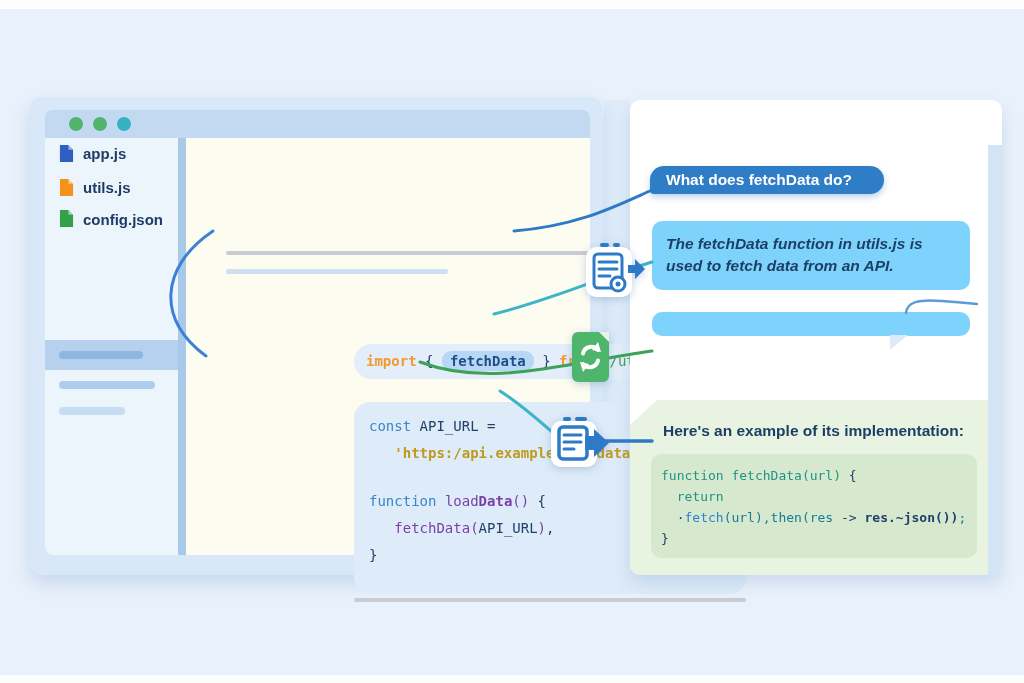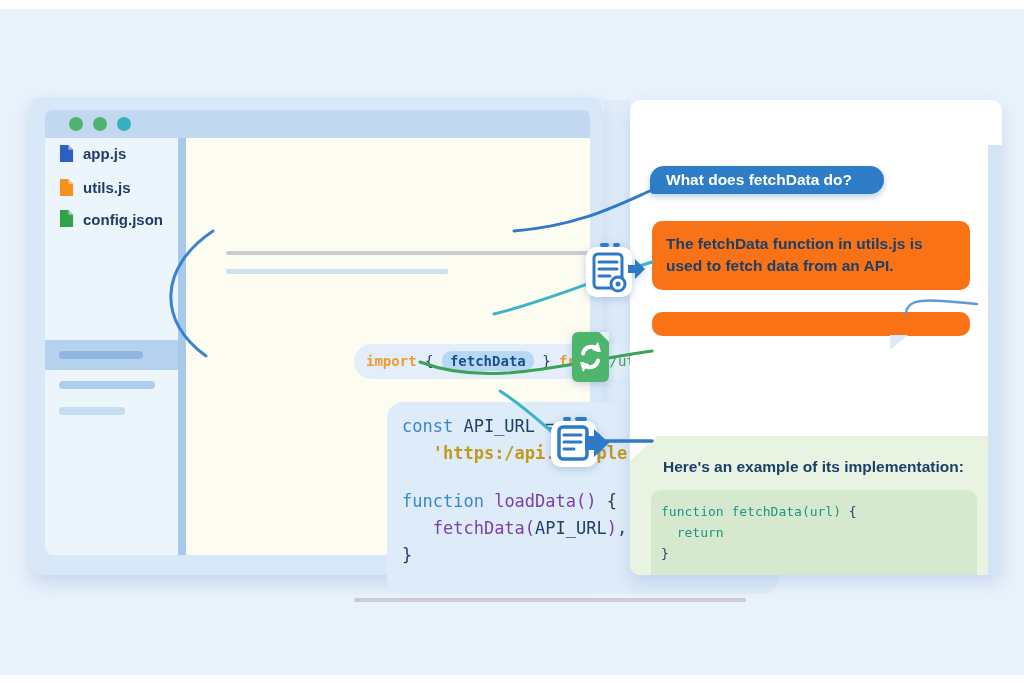--- a/index.html
+++ b/index.html
@@ -45,38 +45,37 @@
 
   .codefont{font-family:"DejaVu Sans Mono",monospace;}
   .import-pill{
     position:absolute;left:168px;top:206px;width:324px;height:35px;
     background:#e4eefa;border-radius:18px;line-height:35px;padding:0 12px;
     font-size:14px;white-space:nowrap;
   }
   .code-block{
     position:absolute;left:168px;top:264px;width:392px;height:192px;
     background:#deebf8;border-radius:16px;padding:11px 0 0 15px;box-sizing:border-box;
-    font-size:17px;
-    margin-left:33px;
+    font-size:14px;
   }
   .cline{line-height:27px;white-space:pre;}
   .cline.gap{margin-top:21px;}
   .under-line{position:absolute;left:168px;top:460px;width:392px;height:4px;background:#caccd3;border-radius:2px;}
 
   .tk{white-space:pre;}
   .tk.orange{color:#ef9b2d;font-weight:bold;}
   .tk.blue{color:#3a86c9;}
   .tk.navy{color:#23406b;}
   .tk.green{color:#3f9e4f;}
   .tk.gold{color:#bf9a1d;font-weight:bold;}
   .tk.purple{color:#7a3fa8;}
   .tk.teal{color:#1d9485;}
   .tk.dteal{color:#187a93;}
   .tk.blue2{color:#2e7fd0;}
-  .tk.bold{font-weight:normal;}
+  .tk.bold{font-weight:bold;}
   .tk.hl{background:#b7d8f4;border-radius:9px;padding:2px 8px;font-weight:bold;color:#1d4e89;}
 
   
   svg.connectors{position:absolute;left:0;top:0;z-index:5;pointer-events:none;}
   .float-icon{position:absolute;z-index:6;filter:drop-shadow(0 2px 4px rgba(90,130,180,.35));}
   .icon-doc1{left:584px;top:241px;}
   .icon-sync{left:571px;top:331px;}
   .icon-doc2{left:549px;top:415px;}
 
   
@@ -95,33 +94,32 @@
   .right-strip{position:absolute;left:358px;top:45px;width:14px;height:430px;background:#d3e5f5;}
 
   .q-bubble{
     position:absolute;left:20px;top:66px;width:234px;box-sizing:border-box;
     background:#2f7dc6;color:#ffffff;font-weight:bold;font-size:15.5px;
     padding:5px 16px;border-radius:14px 14px 14px 4px;
     box-shadow:0 3px 6px rgba(47,125,198,.35);
   }
   .msg-bubble{
     position:absolute;left:22px;width:318px;box-sizing:border-box;
-    background:#f97316;color:#1d3f66;font-size:15.5px;font-weight:600;line-height:1.45;
-    padding:12px 14px;border-radius:10px;
+    background:#7dd3fc;color:#1d3f66;font-size:15.5px;font-weight:600;line-height:1.45;
+    padding:12px 14px;border-radius:10px;font-style:italic;
   }
   .msg-bubble.m1{top:121px;}
   .msg-bubble.m2{top:212px;}
   .msg-bubble .tail{
     position:absolute;left:238px;bottom:-14px;width:0;height:0;
     border-top:15px solid #dcebf7;border-right:18px solid transparent;
   }
   .green-section{
     position:absolute;left:0;top:300px;width:358px;height:175px;background:#e9f3e2;
     clip-path:polygon(27px 0, 100% 0, 100% 100%, 0 100%, 0 25px);
-    margin-top:36px;
   }
   .gs-heading{position:absolute;left:33px;top:22px;font-size:15.5px;font-weight:600;color:#1d3f66;}
   .gs-code{
     position:absolute;left:21px;top:54px;width:326px;height:104px;box-sizing:border-box;
     background:#d6e9cf;border-radius:10px;padding:11px 10px;
     font-size:13px;
   }
   .gline{line-height:21px;white-space:pre;}
 </style>
 </head>
@@ -247,17 +245,18 @@
 
     <div class="msg-bubble m2">
       <span class="tail"></span>
     </div>
 
     <div class="green-section">
       <div class="gs-heading">Here's an example of its implementation:</div>
       <div class="gs-code codefont">
         <div class="gline"><span class="tk teal">function fetchData(url)</span><span class="tk navy"> {</span></div>
         <div class="gline"><span class="tk navy">  </span><span class="tk teal">return</span></div>
+        <div class="gline"><span class="tk navy">  ·</span><span class="tk blue2">fetch</span><span class="tk dteal">(url),then(res </span><span class="tk navy">-&gt; </span><span class="tk navy bold">res.</span><span class="tk navy bold">~</span><span class="tk navy bold">json())</span><span class="tk dteal">;</span></div>
         <div class="gline"><span class="tk navy">}</span></div>
       </div>
     </div>
   </div>
 </div>
 
 </body></html>

